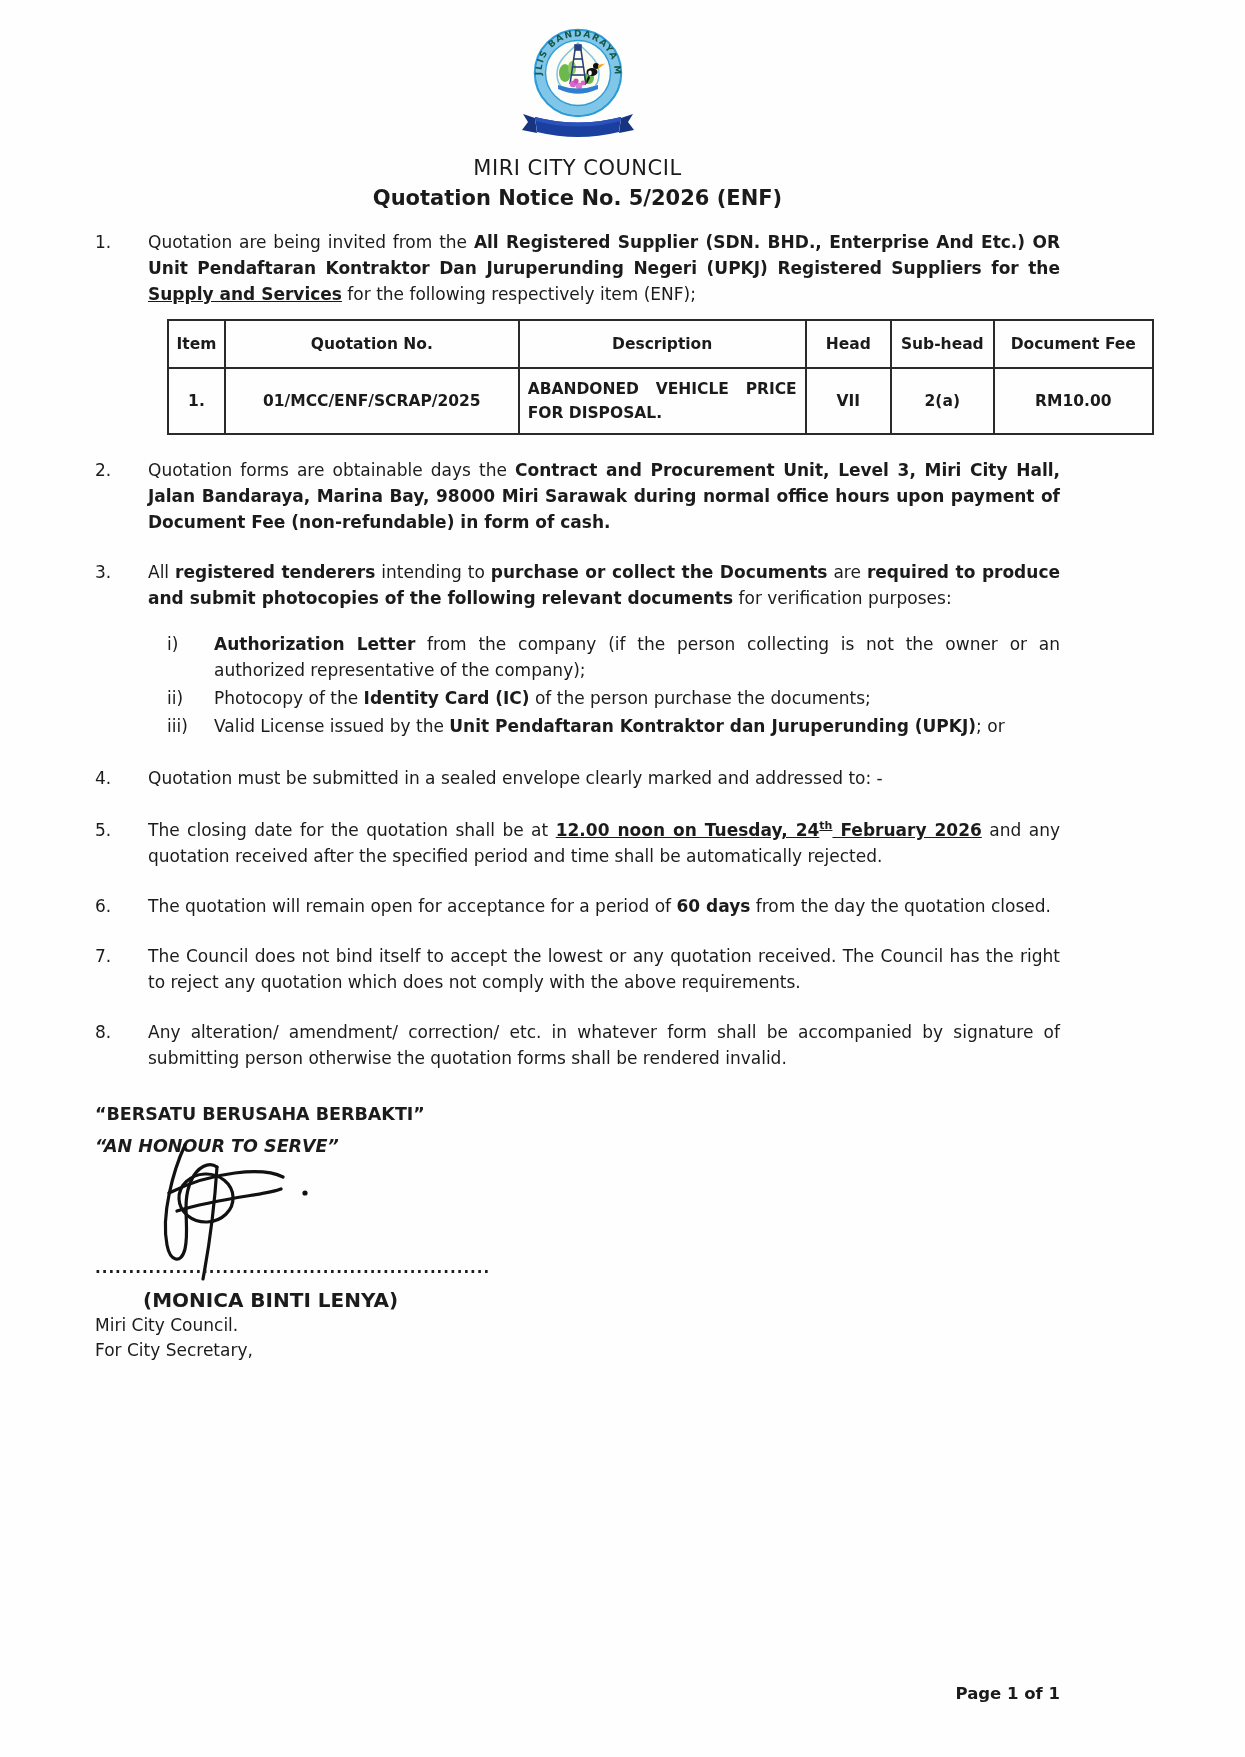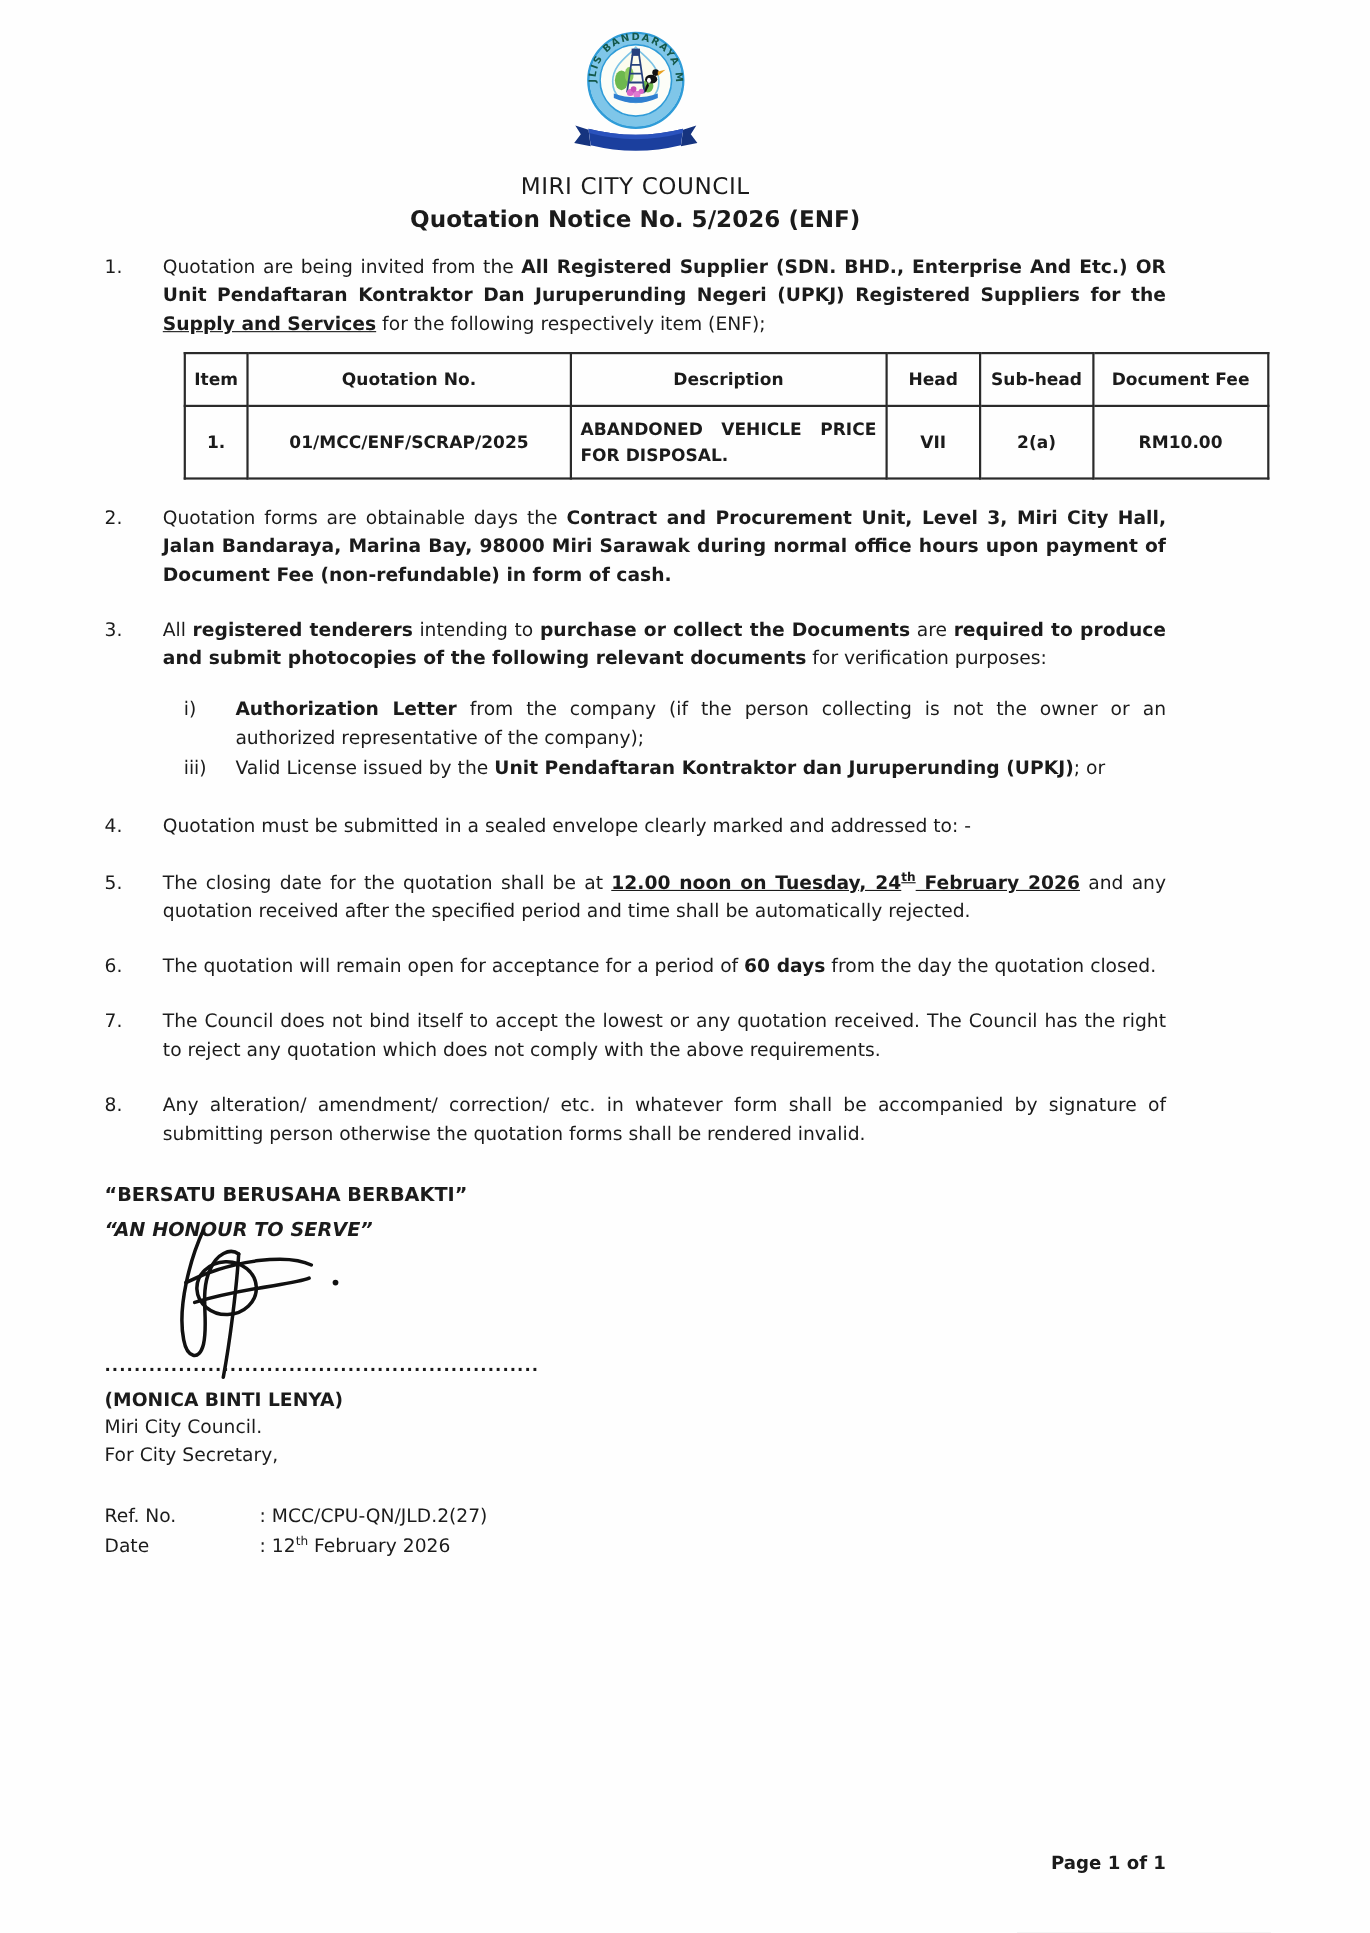--- a/index.html
+++ b/index.html
@@ -38,21 +38,21 @@
   .td-desc{font-weight:bold;text-align:justify;text-align-last:left;line-height:24px;}
   .subitem{display:flex;margin:2px 0 0 72px;}
   .subitem .snum{width:47px;flex:none;}
   .subitem .stxt{flex:1;text-align:justify;}
   .addr{margin-top:24px;text-align:center;font-weight:bold;line-height:27.5px;}
   .motto1{font-weight:bold;margin-top:30px;font-size:17.5px;}
   .motto2{font-weight:bold;font-style:italic;font-size:17.5px;margin-top:6px;}
   .sigzone{position:relative;height:128px;}
   .sig-svg{position:absolute;left:38px;top:-22px;}
   .dotline{position:absolute;bottom:6px;left:0;font-weight:bold;letter-spacing:1px;font-size:15px;}
-  .signame{font-weight:bold;font-size:17px;margin-top:0px;}
+  .signame{font-weight:bold;font-size:20px;margin-top:0px;margin-left:48px;}
   .sigrole{line-height:25px;}
   .refblock{margin-top:30px;}
   .refrow{display:flex;line-height:27px;}
   .reflabel{width:141px;flex:none;}
   .pagefoot{position:absolute;right:185px;bottom:50px;font-weight:bold;font-size:16.5px;}
 </style>
 </head>
 <body>
 
 <div class="page">
@@ -160,20 +160,24 @@
       <div class="num">3.</div>
       <div class="txt"><span>All </span><span class="b">registered tenderers</span><span> intending to </span><span class="b">purchase or collect the Documents</span><span> are </span><span class="b">required to produce and submit photocopies of the following relevant documents</span><span> for verification purposes:</span></div>
     </div>
 
     <div style="margin-top:20px;">
       <div class="subitem">
         <div class="snum">i)</div>
         <div class="stxt"><span class="b">Authorization Letter</span><span> from the company (if the person collecting is not the owner or an authorized representative of the company);</span></div>
       </div>
       <div class="subitem">
+        <div class="snum">ii)</div>
+        <div class="stxt"><span>Photocopy of the </span><span class="b">Identity Card (IC)</span><span> of the person purchase the documents;</span></div>
+      </div>
+      <div class="subitem">
         <div class="snum">iii)</div>
         <div class="stxt"><span>Valid License issued by the </span><span class="b">Unit Pendaftaran Kontraktor dan Juruperunding (UPKJ)</span><span>; or</span></div>
       </div>
     </div>
 
     <div class="para" style="margin-top:26px;">
       <div class="num">4.</div>
       <div class="txt nj"><span>Quotation must be submitted in a sealed envelope clearly marked and addressed to: -</span></div>
     </div>
 
@@ -211,27 +215,17 @@
           <path d="M 44,74 C 90,60 134,58 148,52"></path>
         </g>
         <circle cx="172" cy="56" r="2.6" fill="#111"></circle>
       </svg>
       <div class="dotline">...........................................................</div>
     </div>
     <div class="signame">(MONICA BINTI LENYA)</div>
     <div class="sigrole">Miri City Council.</div>
     <div class="sigrole">For City Secretary,</div>
 
-    <div class="refblock">
-      <div class="refrow">
-        <div class="reflabel">Ref. No.</div>
-        <div>: MCC/CPU-QN/JLD.2(27)</div>
-      </div>
-      <div class="refrow">
-        <div class="reflabel">Date</div>
-        <div><span>: 12</span><sup>th</sup><span> February 2026</span></div>
-      </div>
-    </div>
 
   </div>
 
   <div class="pagefoot">Page 1 of 1</div>
 </div>
 
 </body></html>

